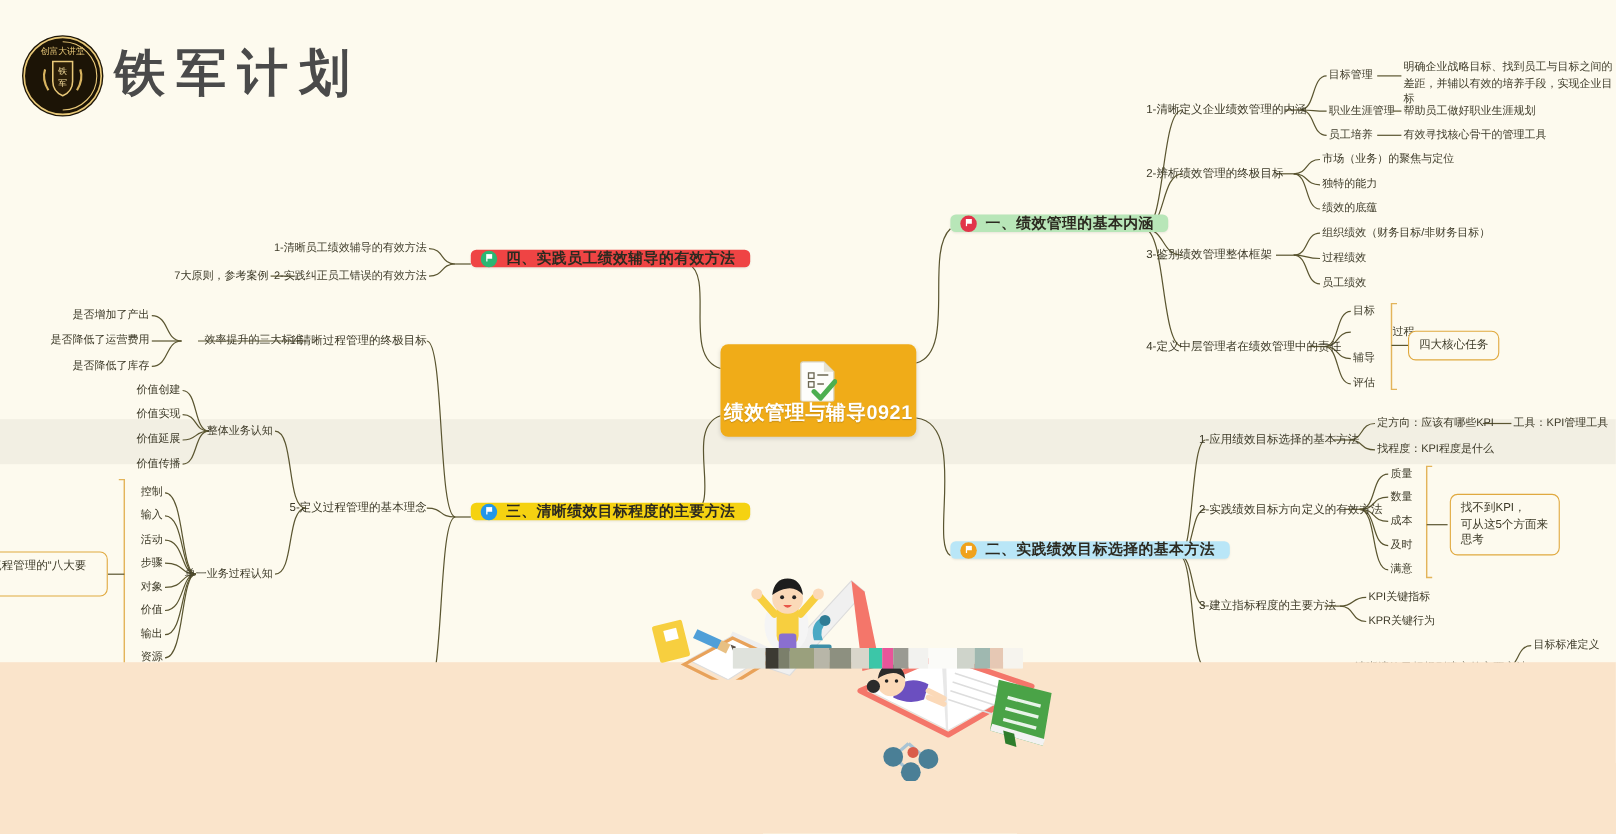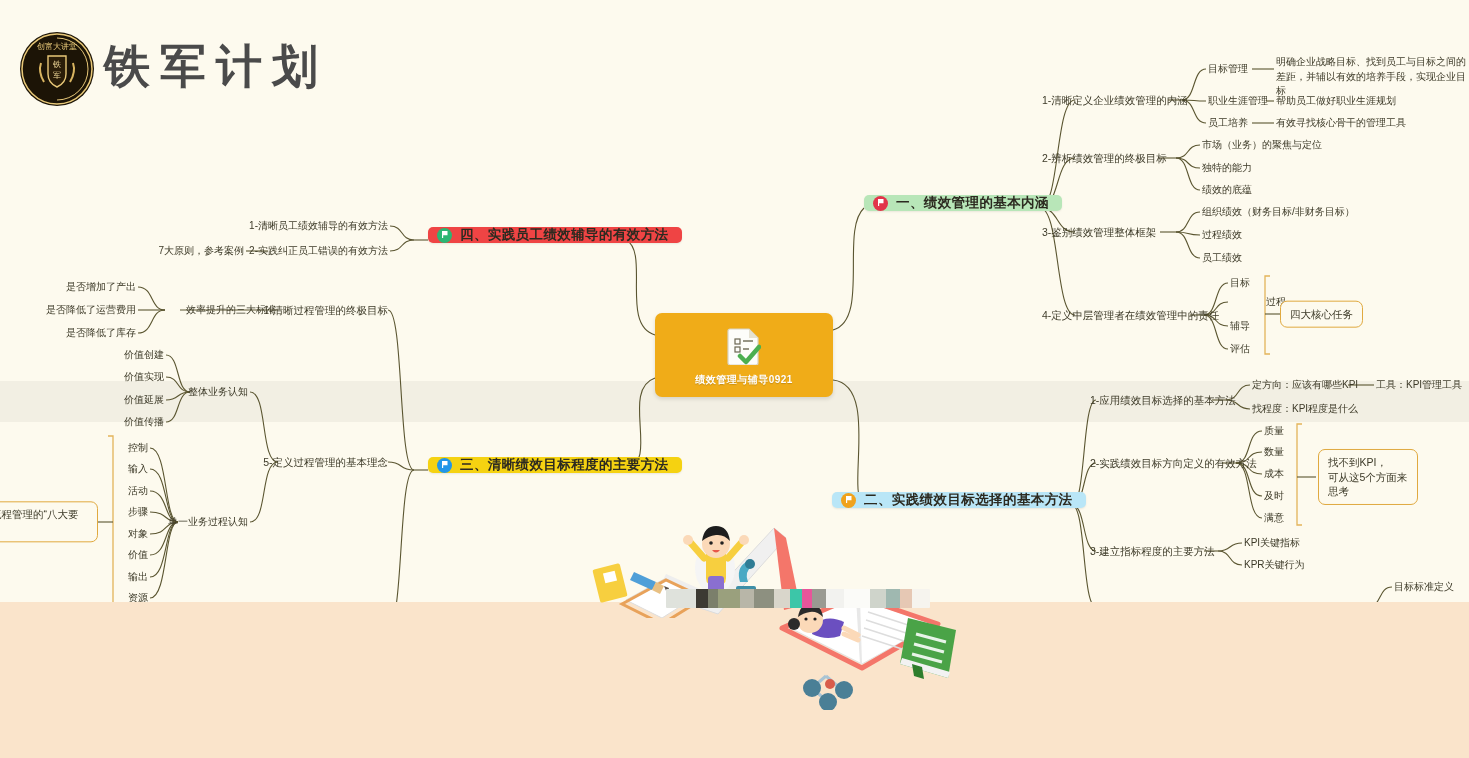--- a/index.html
+++ b/index.html
@@ -20,21 +20,21 @@
 
   
   .central {
     left:655px; top:313px; width:178px; height:84px;
     background:#f0ac18; border-radius:7px;
     box-shadow:0 2px 4px rgba(0,0,0,.12);
     display:flex; flex-direction:column; align-items:center; justify-content:flex-end;
     padding-bottom:10px;
   }
   .central .doc-icon { position:absolute; top:14px; left:50%; transform:translateX(-50%); }
-  .central .label { color:#fff; font-size:10px; font-weight:bold; letter-spacing:.5px;
+  .central .label { color:#fff; font-size:18px; font-weight:bold; letter-spacing:.5px;
                     text-shadow:0 1px 1px rgba(0,0,0,.18); }
 
   
   .pill {
     height:16px; border-radius:5px; display:flex; align-items:center;
     padding:0 13px 0 9px; gap:8px; font-size:13.5px; font-weight:bold; color:#2c2a20;
     box-shadow:0 1px 2px rgba(0,0,0,.08);
   }
   .pill .ptext { letter-spacing:.4px; }
   .pill-green { background:#b8e6b8; }
@@ -201,21 +201,21 @@
       </svg>
     </span>
     <span class="label">绩效管理与辅导0921</span>
   </div>
 
   <div class="node pill pill-green" style="left:864px;top:195px;">
     <span class="flag flag-red"></span>
     <span class="ptext">一、绩效管理的基本内涵</span>
   </div>
 
-  <div class="node pill pill-blue" style="left:832px;top:492px;">
+  <div class="node pill pill-blue" style="left:864px;top:492px;">
     <span class="flag flag-orange"></span>
     <span class="ptext">二、实践绩效目标选择的基本方法</span>
   </div>
 
   <div class="node pill pill-yellow" style="left:428px;top:457px;">
     <span class="flag flag-blue"></span>
     <span class="ptext">三、清晰绩效目标程度的主要方法</span>
   </div>
 
   <div class="node pill pill-pink" style="left:428px;top:227px;">

